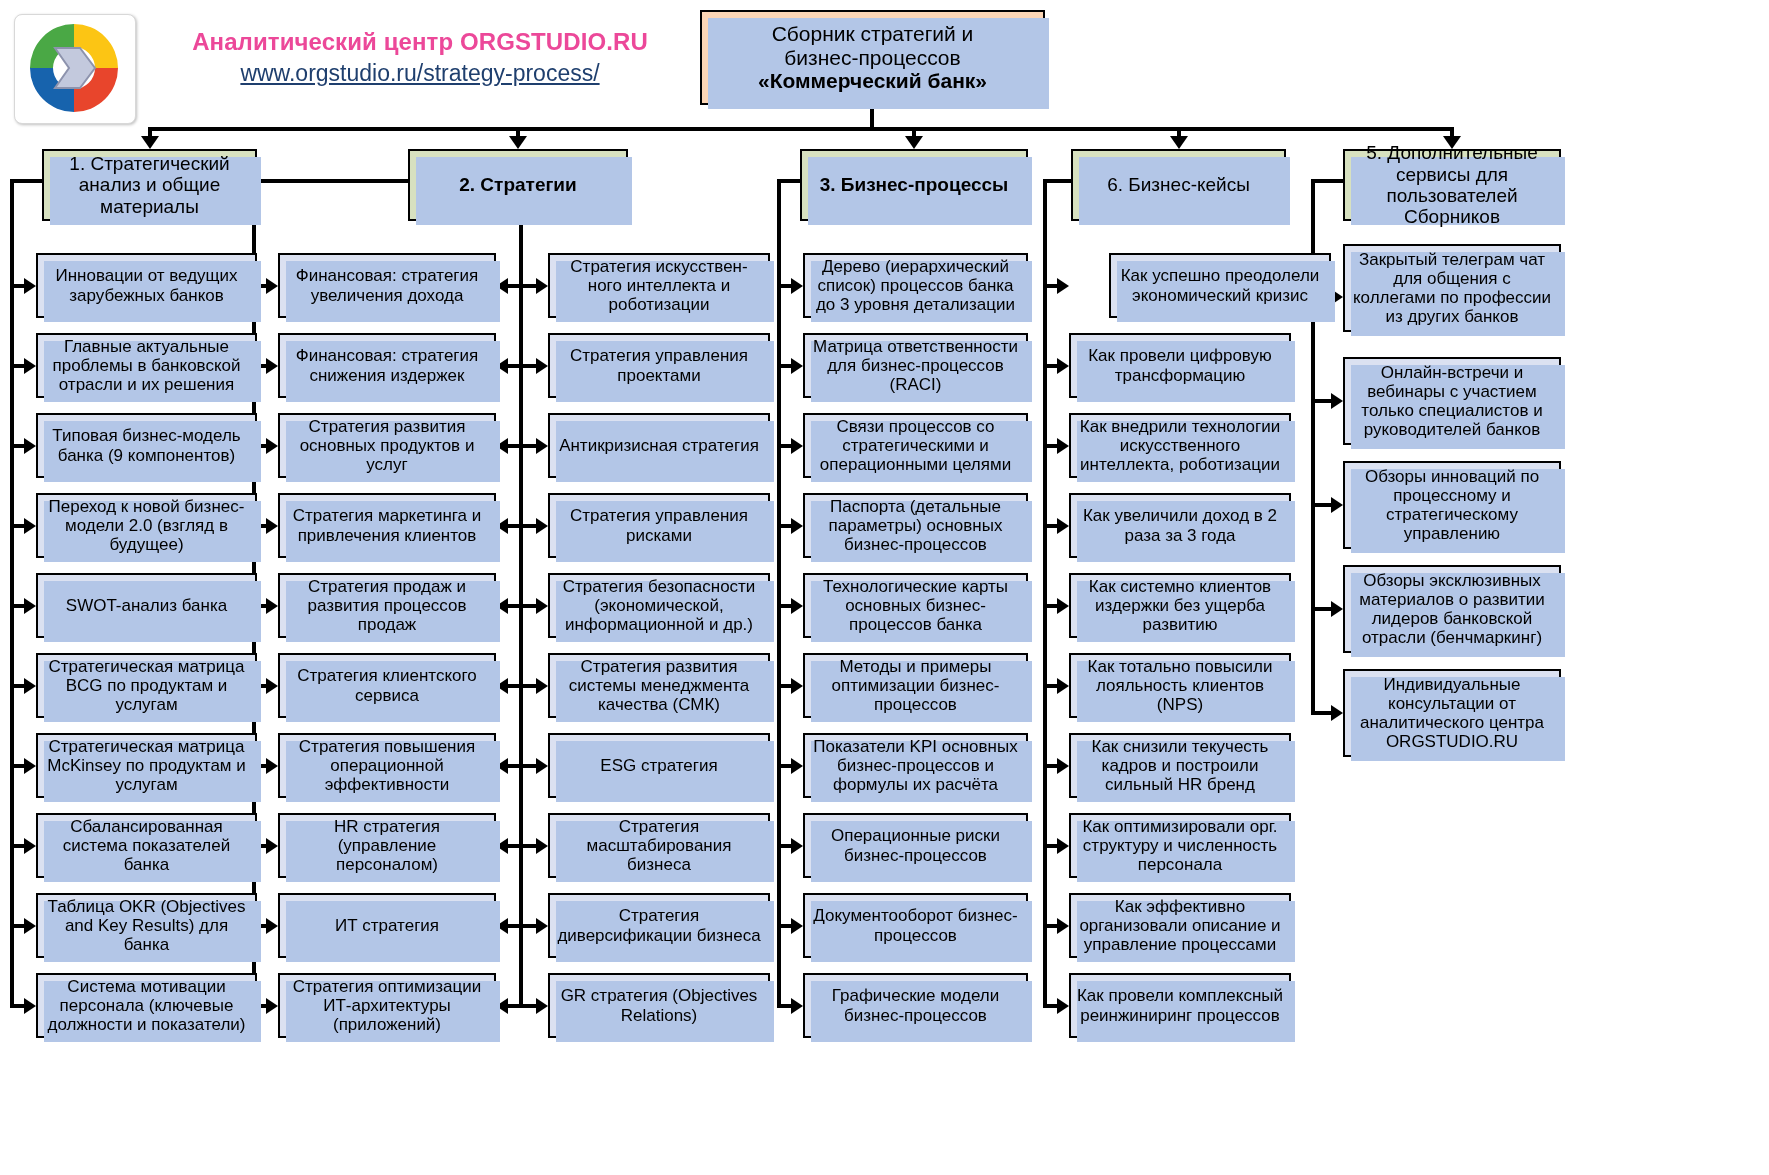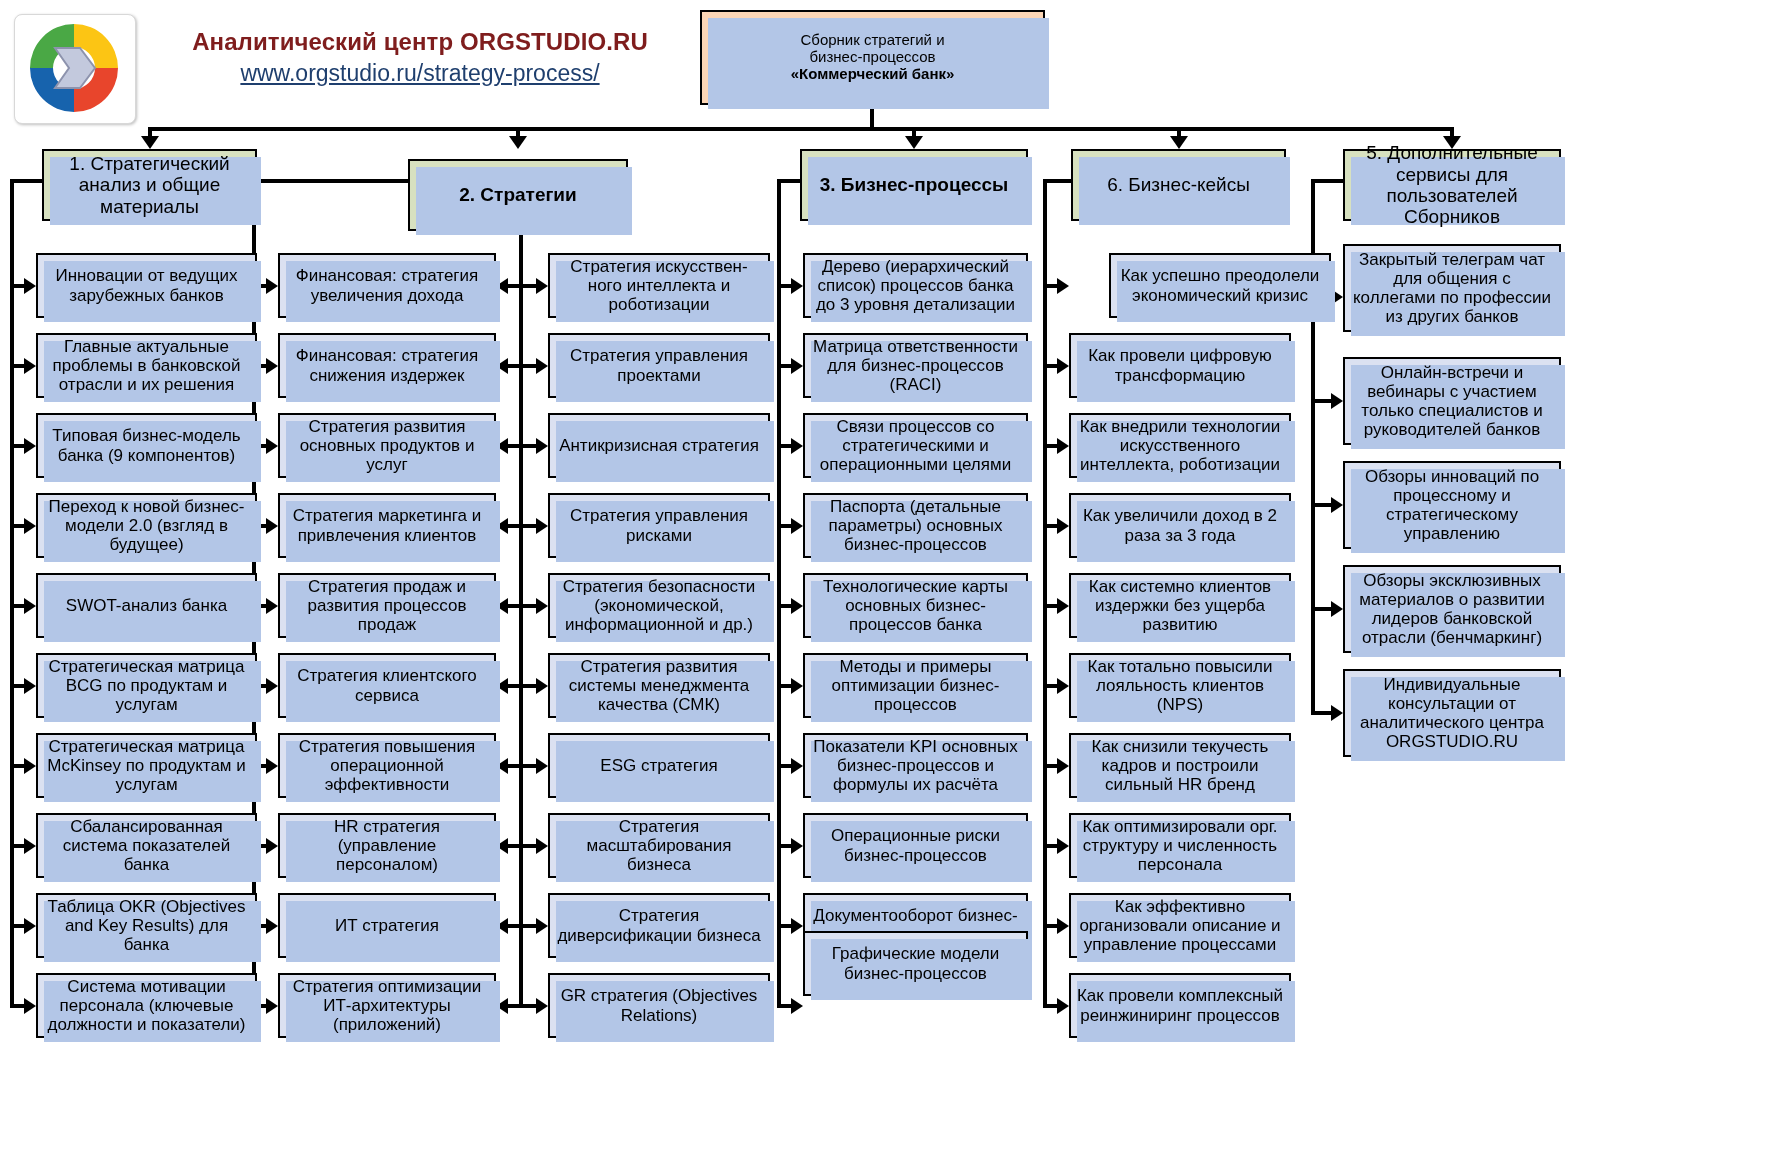--- a/index.html
+++ b/index.html
@@ -9,34 +9,34 @@
   }
   .canvas{position:relative;width:1769px;height:1175px;}
 
   
   .logo-wrap{position:absolute;left:14px;top:14px;width:120px;height:108px;
     background:#fff;border:1px solid #d8d8d8;border-radius:8px;
     box-shadow:1px 1px 3px rgba(0,0,0,.25);overflow:hidden;}
   .logo-svg{display:block;}
 
   .brand{position:absolute;left:150px;top:28px;width:540px;text-align:center;}
-  .brand-title{font-size:24px;font-weight:bold;color:#7f1d1d;letter-spacing:.1px;
+  .brand-title{font-size:24px;font-weight:bold;color:#ec4899;letter-spacing:.1px;
     font-family:"Liberation Sans","DejaVu Sans",sans-serif;}
   .brand-url{font-size:23px;color:#1f3f6e;text-decoration:underline;margin-top:4px;
     font-family:"Liberation Sans","DejaVu Sans",sans-serif;}
 
   
   .box{position:absolute;box-sizing:border-box;border:2px solid #000;
     display:flex;align-items:center;justify-content:center;text-align:center;
     line-height:1.13;color:#000;z-index:4;}
   .box::after{content:"";position:absolute;left:6px;top:6px;right:-6px;bottom:-6px;
     background:#b3c6e7;z-index:-1;}
   .box > span{display:block;padding:0 5px;width:100%;}
 
-  .title-box{background:#fbd5b5;font-size:15px;}
+  .title-box{background:#fbd5b5;font-size:21px;}
   .title-box .bold{font-weight:bold;}
   .head-box{background:#d7e1c0;font-size:19px;}
   .leaf{background:#dbe1f1;font-size:17px;}
 
   
   .ln{position:absolute;background:#000;z-index:2;}
   .arrow-d{position:absolute;width:0;height:0;border-left:9px solid transparent;
     border-right:9px solid transparent;border-top:13px solid #000;z-index:3;}
   .arrow-r{position:absolute;width:0;height:0;border-top:8px solid transparent;
     border-bottom:8px solid transparent;border-left:12px solid #000;z-index:3;}
@@ -76,21 +76,21 @@
   <div id="generated">
       <div class="ln" style="left:870px;top:105px;width:4px;height:22px;"></div>
       <div class="ln" style="left:149.5px;top:127px;width:1302.5px;height:4px;"></div>
       <div class="ln" style="left:147.5px;top:127px;width:4px;height:10px;"></div>
       <div class="arrow-d" style="left:140.5px;top:136px;"></div>
       <div class="box head-box" style="left:42px;top:149px;width:215px;height:72px;">
         <span>1. Стратегический анализ и общие материалы</span>
       </div>
       <div class="ln" style="left:516px;top:127px;width:4px;height:10px;"></div>
       <div class="arrow-d" style="left:509px;top:136px;"></div>
-      <div class="box head-box" style="left:408px;top:149px;width:220px;height:72px;font-weight:bold;margin-top:10px;">
+      <div class="box head-box" style="left:408px;top:149px;width:220px;height:72px;font-weight:bold;">
         <span>2. Стратегии</span>
       </div>
       <div class="ln" style="left:912px;top:127px;width:4px;height:10px;"></div>
       <div class="arrow-d" style="left:905px;top:136px;"></div>
       <div class="box head-box" style="left:800px;top:149px;width:228px;height:72px;font-weight:bold;">
         <span>3. Бизнес-процессы</span>
       </div>
       <div class="ln" style="left:1176.5px;top:127px;width:4px;height:10px;"></div>
       <div class="arrow-d" style="left:1169.5px;top:136px;"></div>
       <div class="box head-box" style="left:1071px;top:149px;width:215px;height:72px;">
@@ -243,21 +243,21 @@
       <div class="box leaf" style="left:803px;top:813px;width:225px;height:65px;">
         <span>Операционные риски бизнес-процессов</span>
       </div>
       <div class="ln" style="left:777px;top:843.5px;width:16px;height:4px;"></div>
       <div class="arrow-r" style="left:791px;top:837.5px;"></div>
       <div class="box leaf" style="left:803px;top:893px;width:225px;height:65px;">
         <span>Документооборот бизнес-процессов</span>
       </div>
       <div class="ln" style="left:777px;top:923.5px;width:16px;height:4px;"></div>
       <div class="arrow-r" style="left:791px;top:917.5px;"></div>
-      <div class="box leaf" style="left:803px;top:931px;width:225px;height:65px;text-align:center;">
+      <div class="box leaf" style="left:803px;top:973px;width:225px;height:65px;text-align:center;">
         <span>Графические модели бизнес-процессов</span>
       </div>
       <div class="ln" style="left:777px;top:1003.5px;width:16px;height:4px;"></div>
       <div class="arrow-r" style="left:791px;top:997.5px;"></div>
       <div class="ln" style="left:777px;top:181px;width:4px;height:824.5px;"></div>
       <div class="ln" style="left:777px;top:179px;width:23px;height:4px;"></div>
       <div class="box leaf" style="left:1069px;top:253px;width:222px;height:65px;margin-left:40px;">
         <span>Как успешно преодолели экономический кризис</span>
       </div>
       <div class="ln" style="left:1043px;top:283.5px;width:16px;height:4px;"></div>

